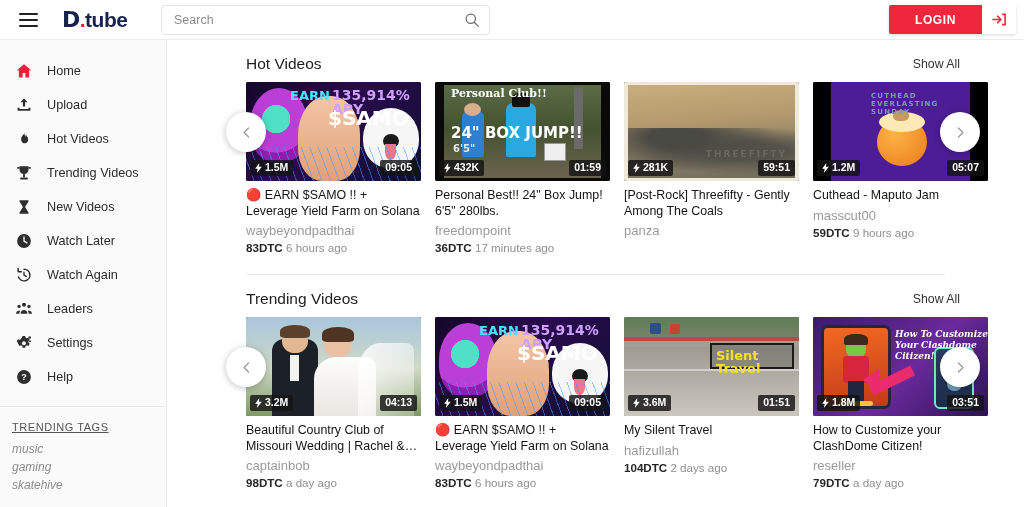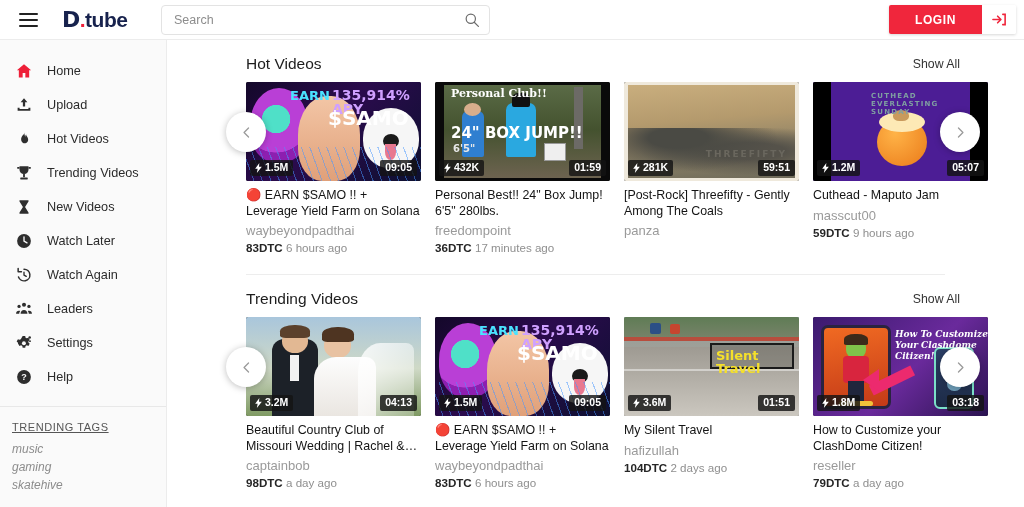--- a/index.html
+++ b/index.html
@@ -593,21 +593,21 @@
         <div style="position:absolute;left:56px;top:58px;width:46px;height:11px;background:#ec2a6e;transform:rotate(-26deg)"></div>
         <div style="position:absolute;left:50px;top:52px;width:0;height:0;border-top:11px solid transparent;border-bottom:11px solid transparent;border-right:16px solid #ec2a6e"></div>
         <div class="art-txt" style="left:82px;top:12px;font-size:9px;line-height:11px;color:#fff;font-style:italic;font-family:'DejaVu Serif',serif">How To Customize<br>Your Clashdome<br>Citizen!</div>
       </div>
             <div class="badge views">
               <svg class="bolt" viewBox="0 0 8 12">
                   <path d="M5 0 0 7h3l-1 5 6-7.5H4.6z" fill="#fff"></path>
                 </svg>
                 <span>1.8M</span>
             </div>
-            <div class="badge dur">03:18</div>
+            <div class="badge dur">03:51</div>
           </div>
           <div class="v-title">How to Customize your ClashDome Citizen! Blockchain…</div>
           <div class="v-author">reseller</div>
           <div class="v-meta">
             <b>79DTC</b>
             <span>a day ago</span>
           </div>
         </div>
       <div class="nav-arrow right">
         <svg width="13" height="13" viewBox="0 0 16 16">

